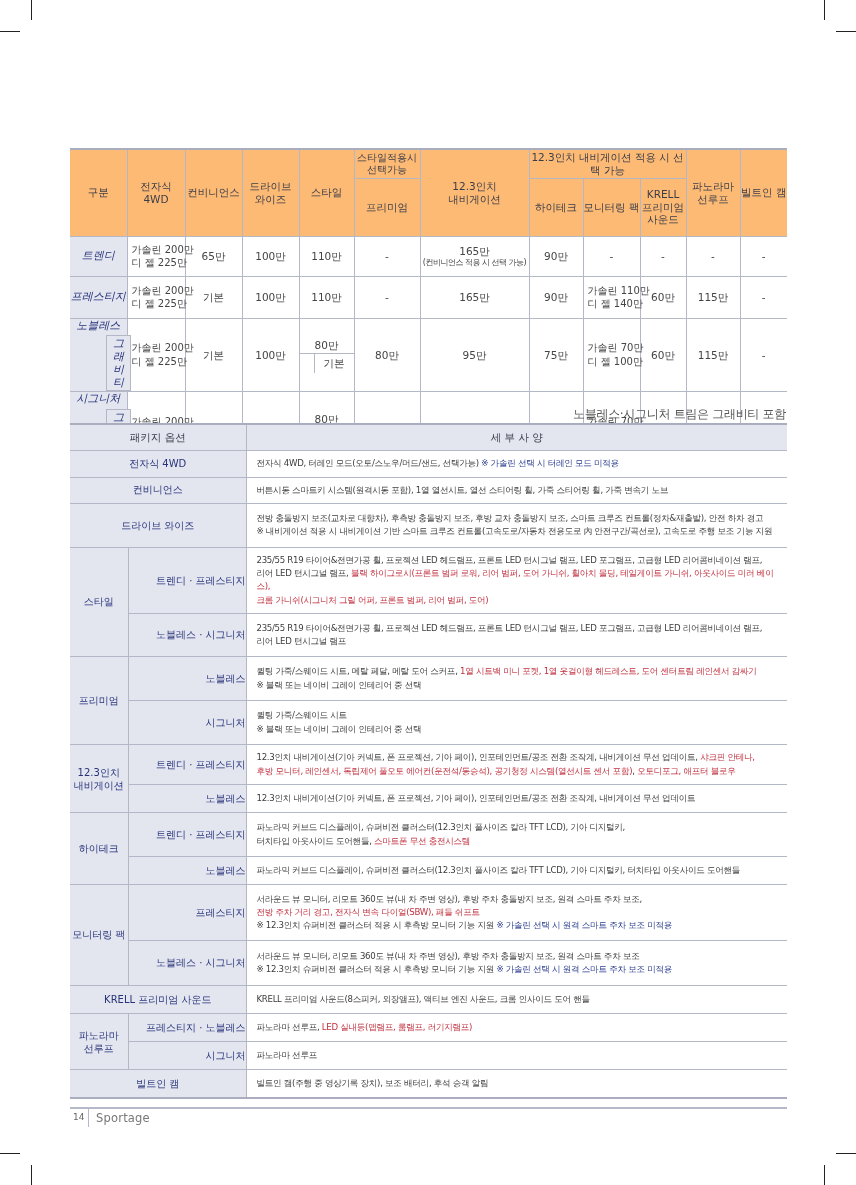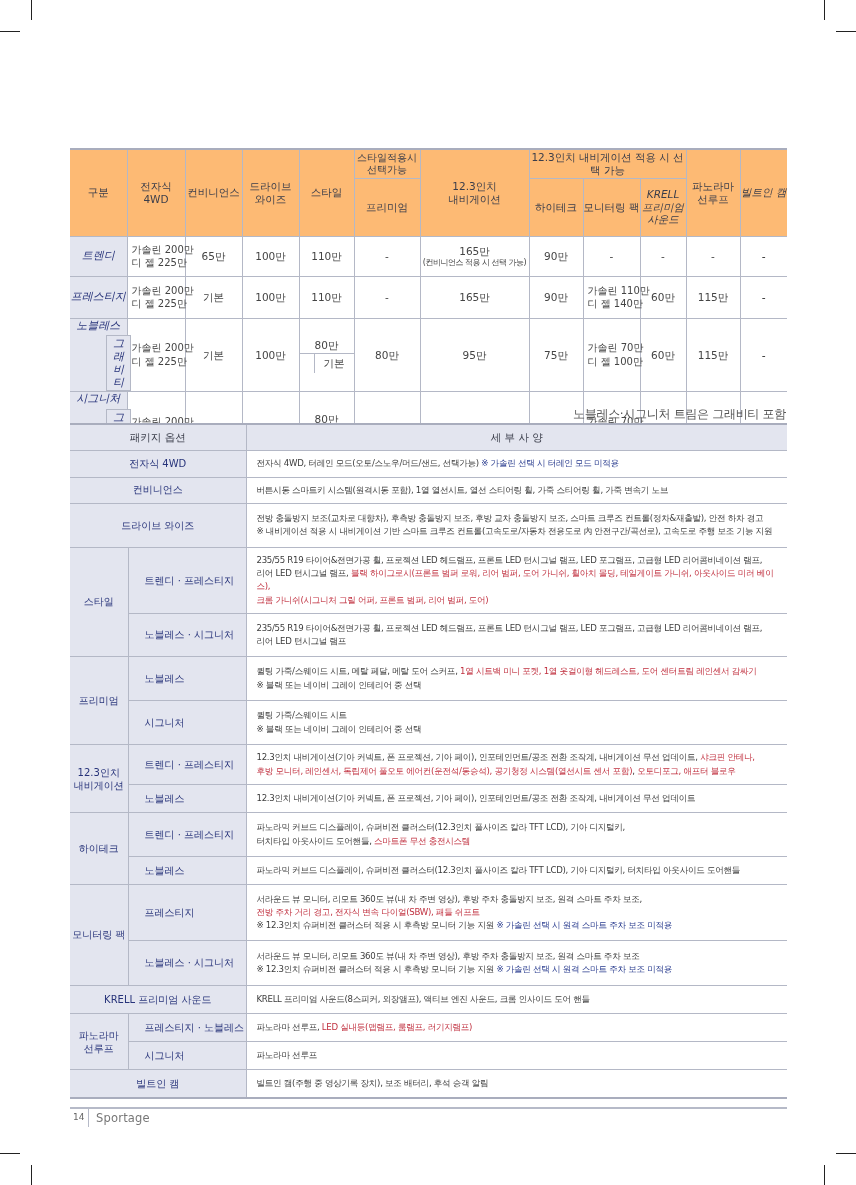--- a/index.html
+++ b/index.html
@@ -7,40 +7,40 @@
   body { position: relative; font-family: "DejaVu Sans", "Liberation Sans", sans-serif; color: #3a3a3a; overflow: hidden; }
 
   .crop { position: absolute; background: #222; }
 
   
   table { border-collapse: collapse; table-layout: fixed; }
   #price-table { position: absolute; left: 70px; top: 148px; width: 717px; border-top: 2px solid #a9adbd; border-bottom: 2px solid #a9adbd; }
   #price-table th, #price-table td { border: 1px solid #b4b8c6; text-align: center; vertical-align: middle; font-size: 10.5px; line-height: 1.2; }
   #price-table th { background: #fdba74; color: #3a3d4a; font-weight: normal; }
   #price-table tr > :first-child { border-left: none; }
-  #price-table tr > :last-child { border-right: none; font-style: italic; }
+  #price-table tr > :last-child { border-right: none; }
   #price-table td { background: #fff; color: #444; }
   #price-table td.trim { background: #e3e5ef; color: #27337a; font-size: 11px; font-style: italic; }
   .trim-sub { display: inline-block; border: 1px solid #b4b8c6; background: #e3e5ef; padding: 1px 6px; margin-top: 3px; color: #27337a; margin-left: 36px; }
   .fuel { text-align: left !important; padding-left: 4px; font-size: 10px !important; white-space: nowrap; }
   .fuel div { line-height: 1.35; }
   .small { font-size: 8px; letter-spacing: -0.5px; }
   .split-top { border-bottom: 1px solid #b4b8c6; padding: 2px 0; }
   .split-bot { margin-left: 14px; border-left: 1px solid #b4b8c6; padding: 3px 0; }
 
   #note { position: absolute; right: 70px; top: 406px; font-size: 12px; color: #555; letter-spacing: -0.3px; }
 
   
   #pkg-table { position: absolute; left: 70px; top: 423px; width: 717px; border-top: 2px solid #a9adbd; border-bottom: 2px solid #a9adbd; }
   #pkg-table th, #pkg-table td { border: 1px solid #b4b8c6; font-size: 9.5px; line-height: 1.55; vertical-align: middle; }
   #pkg-table tr > :first-child { border-left: none; }
   #pkg-table tr > :last-child { border-right: none; }
   #pkg-table th { background: #e3e5ef; color: #3a3d4a; font-weight: normal; height: 26px; text-align: center; font-size: 10.5px; }
   #pkg-table td.cat, #pkg-table td.sub { background: #e3e5ef; color: #27337a; text-align: center; font-size: 10px; }
-  #pkg-table td.sub { text-align: left; padding-left: 16px; }
+  #pkg-table td.sub { text-align: right; padding-left: 16px; }
   #pkg-table td.desc { background: #fff; color: #3c3c3c; padding: 6px 10px; letter-spacing: -0.3px; font-size: 8.6px; }
   .red { color: #c0303f; }
   .blue { color: #2a3d8f; }
 
   
   #footer-rule { position: absolute; left: 70px; top: 1107px; width: 717px; height: 2px; background: #b6bac8; }
   #page-no { position: absolute; left: 73px; top: 1112px; font-size: 9px; color: #666; }
   #footer-div { position: absolute; left: 88px; top: 1109px; width: 1px; height: 18px; background: #b6bac8; }
   #brand { position: absolute; left: 96px; top: 1111px; font-size: 11.5px; color: #777; letter-spacing: 0.2px; }
 </style>

